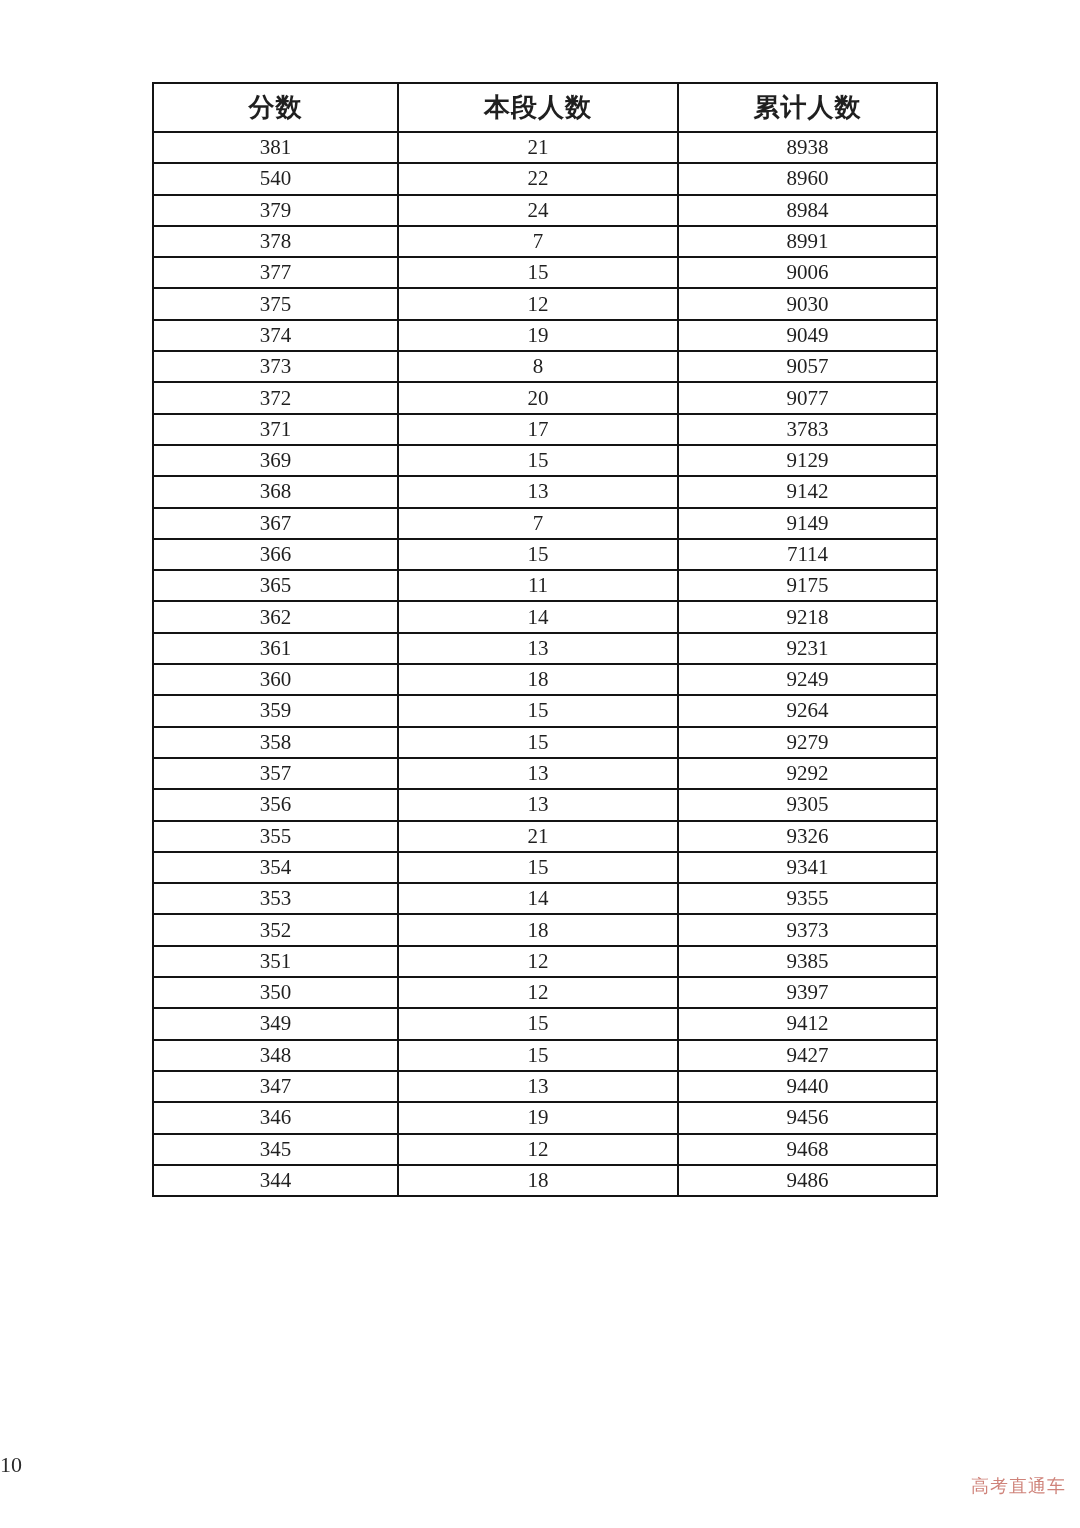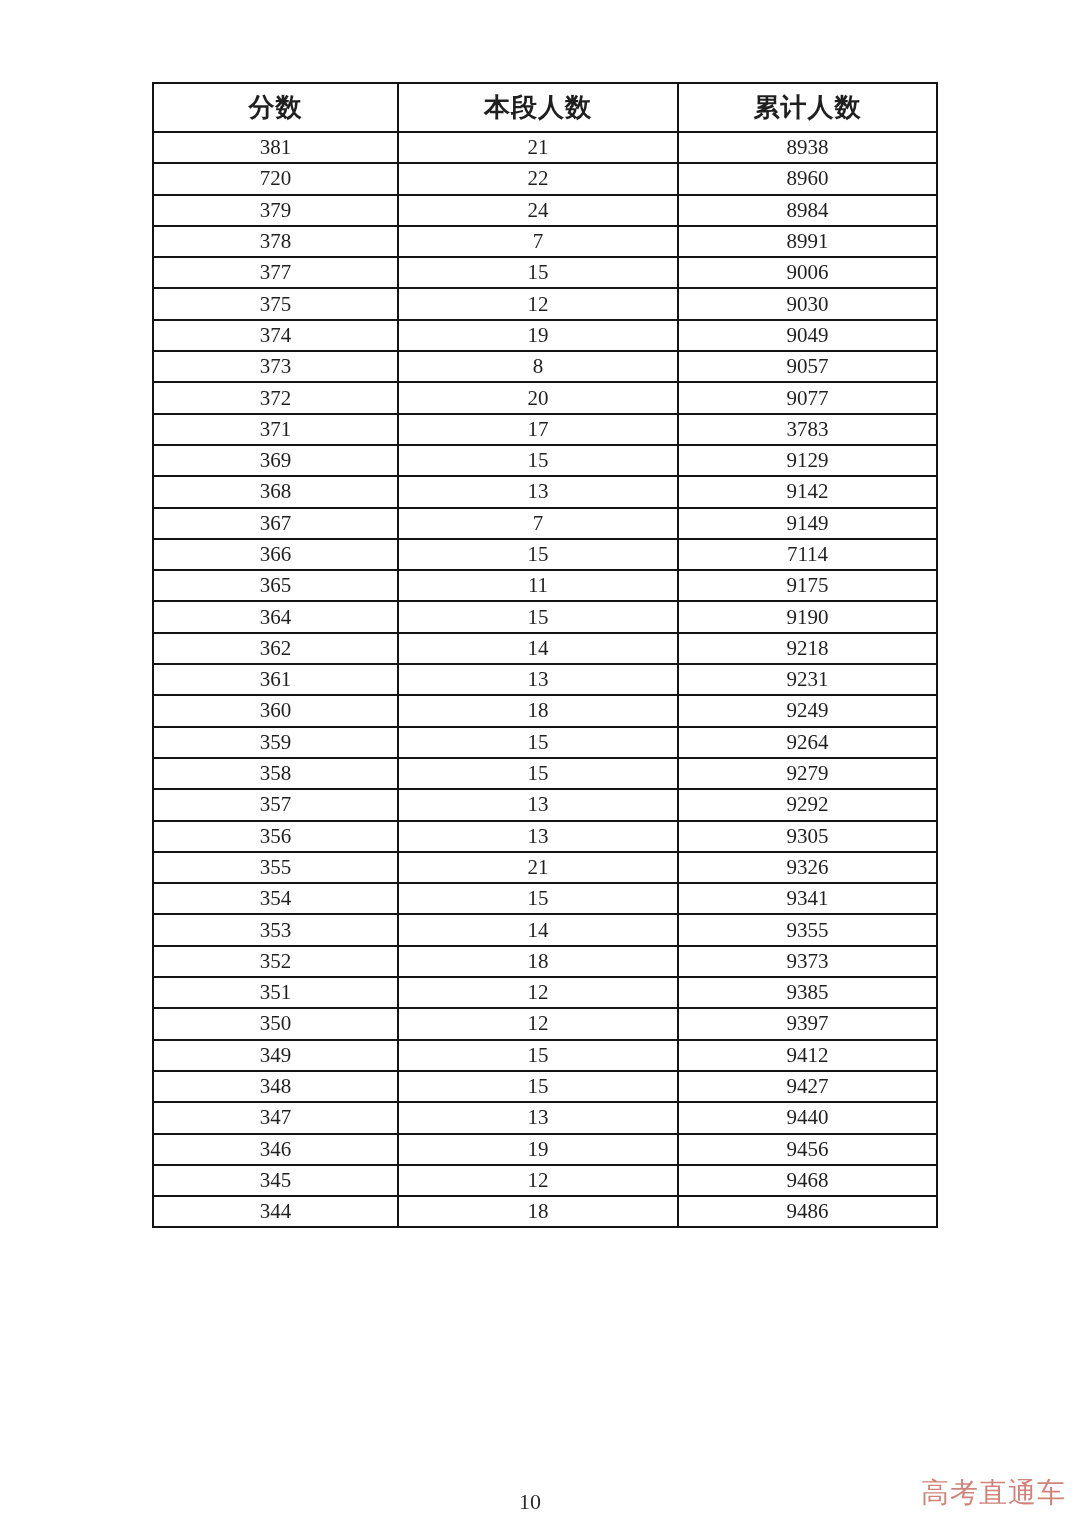--- a/index.html
+++ b/index.html
@@ -43,32 +43,32 @@
     font-family: "Liberation Serif", serif;
   }
   table.score-table td {
     height: 29.3px;
     font-size: 21px;
     font-weight: normal;
   }
   .page-number {
     position: absolute;
     left: 0;
-    top: 1489px;
+    top: 1452px;
     width: 1060px;
-    text-align: center;
+    text-align: left;
     font-size: 22px;
     color: #2a2a2a;
     font-family: "Liberation Serif", serif;
   }
   .watermark {
     position: absolute;
     right: 14px;
     top: 1474px;
-    font-size: 28px;
+    font-size: 18px;
     letter-spacing: 1px;
     color: #bf5a4e;
     opacity: 0.75;
     text-shadow: 1px 1px 0 rgba(255,255,255,0.9);
     font-family: "Liberation Serif", serif;
   }
 </style>
 </head>
 <body>
 
@@ -87,21 +87,21 @@
         <th>累计人数</th>
       </tr>
     </thead>
     <tbody>
         <tr>
           <td>381</td>
           <td>21</td>
           <td>8938</td>
         </tr>
         <tr>
-          <td>720</td>
+          <td>540</td>
           <td>22</td>
           <td>8960</td>
         </tr>
         <tr>
           <td>379</td>
           <td>24</td>
           <td>8984</td>
         </tr>
         <tr>
           <td>378</td>
@@ -157,25 +157,20 @@
           <td>366</td>
           <td>15</td>
           <td>7114</td>
         </tr>
         <tr>
           <td>365</td>
           <td>11</td>
           <td>9175</td>
         </tr>
         <tr>
-          <td>364</td>
-          <td>15</td>
-          <td>9190</td>
-        </tr>
-        <tr>
           <td>362</td>
           <td>14</td>
           <td>9218</td>
         </tr>
         <tr>
           <td>361</td>
           <td>13</td>
           <td>9231</td>
         </tr>
         <tr>

